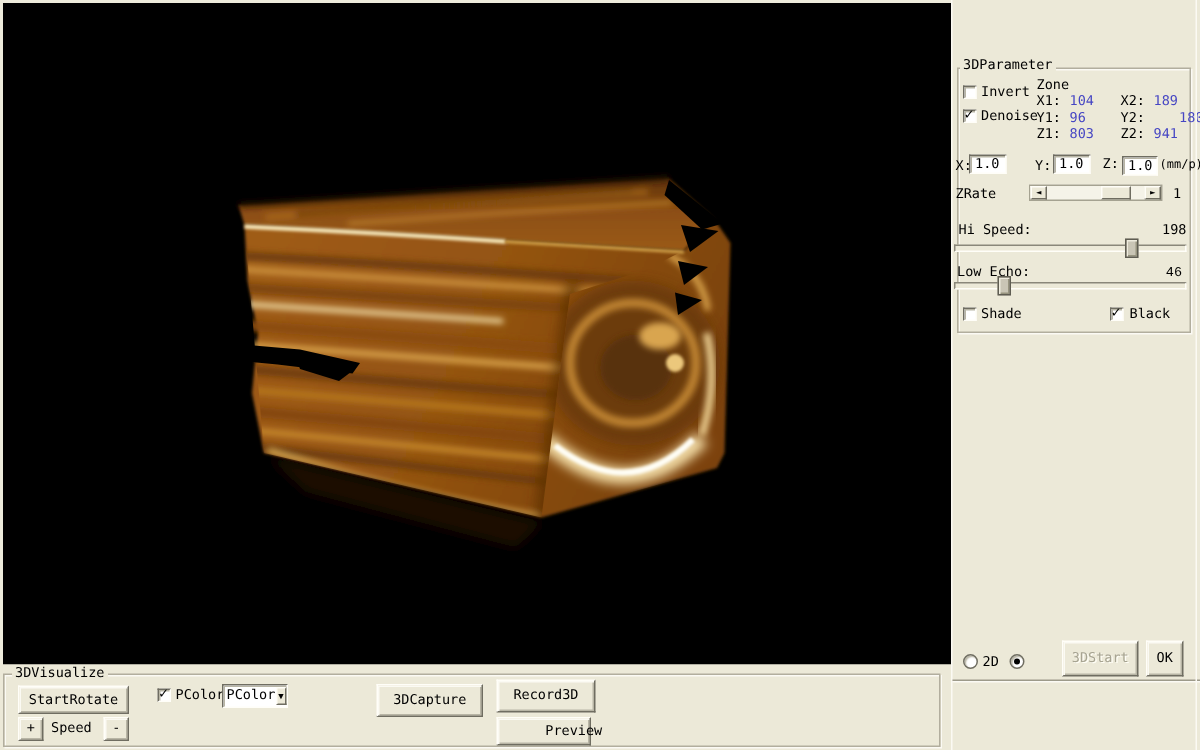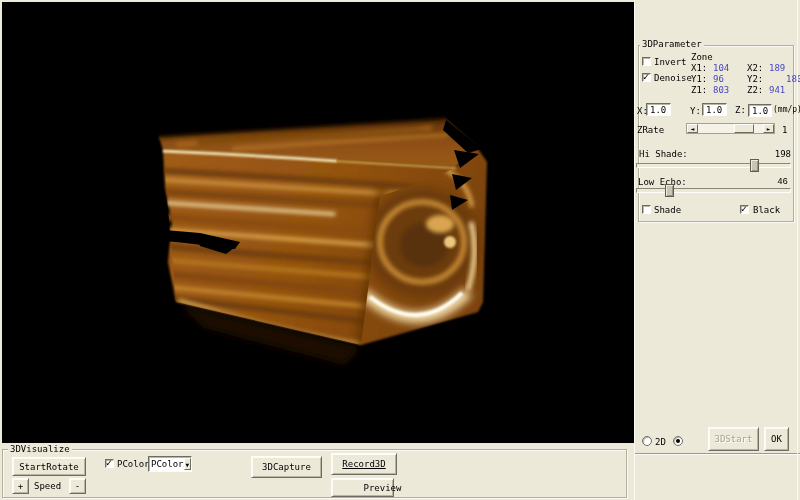--- a/index.html
+++ b/index.html
@@ -175,21 +175,21 @@
     <div class="abs lbl" style="left:2px; top:125px;">ZRate</div>
     <div class="abs scrollbar" style="left:51px; top:123px; width:89px; height:11px;">
       <div class="sb-btn">◄</div>
       <div style="position:relative; flex:1;">
         <div class="sb-thumb"></div>
       </div>
       <div class="sb-btn">►</div>
     </div>
     <div class="abs lbl" style="left:147px; top:125px;">1</div>
 
-    <div class="abs lbl" style="left:4px; top:149px;">Hi Shade:</div>
+    <div class="abs lbl" style="left:4px; top:149px;">Hi Speed:</div>
     <div class="abs lbl right-num" style="left:118px; top:149px; width:38px;">198</div>
     <div class="abs track" style="left:1px; top:163px; width:155px;"></div>
     <div class="abs thumb" style="left:115px; top:159px;"></div>
 
     <div class="abs lbl" style="left:3px; top:177px;">Low Echo:</div>
     <div class="abs lbl right-num" style="left:118px; top:177px; width:35px;font-family:Liberation Mono, monospace;">46</div>
     <div class="abs track" style="left:1px; top:188px; width:155px;"></div>
     <div class="abs thumb" style="left:30px; top:184px;"></div>
 
     <div class="abs cb" style="left:7px; top:205px;"></div>
@@ -225,17 +225,17 @@
       <span>✓</span>
       </div>
     <div class="abs lbl" style="left:117px; top:16px;">PColor</div>
 
     <div class="abs combo-field" style="left:148px; top:13px; width:44px; height:16px;">
       <div class="combo-text">PColor</div>
       <div class="combo-arrow">▼</div>
     </div>
 
     <div class="abs btn" style="left:251px; top:13px; width:71px; height:22px;">3DCapture</div>
-    <div class="abs btn" style="left:331px; top:10px; width:66px; height:22px;text-decoration:underline;">Record3D</div>
+    <div class="abs btn" style="left:331px; top:10px; width:66px; height:22px;">Record3D</div>
     <div class="abs btn" style="left:331px; top:35px; width:63px; height:19px;padding-left:40px;">Preview</div>
   </div>
 
 </div>
 
 </body></html>

